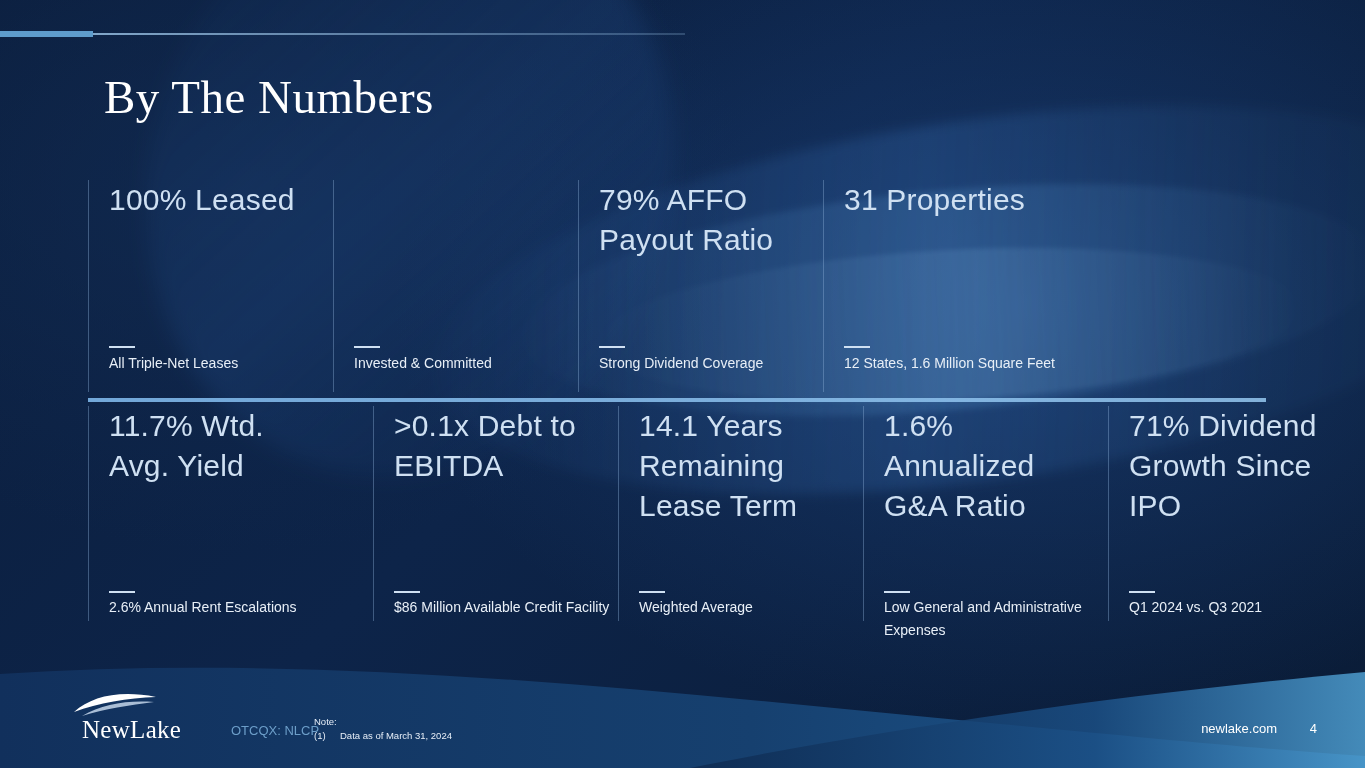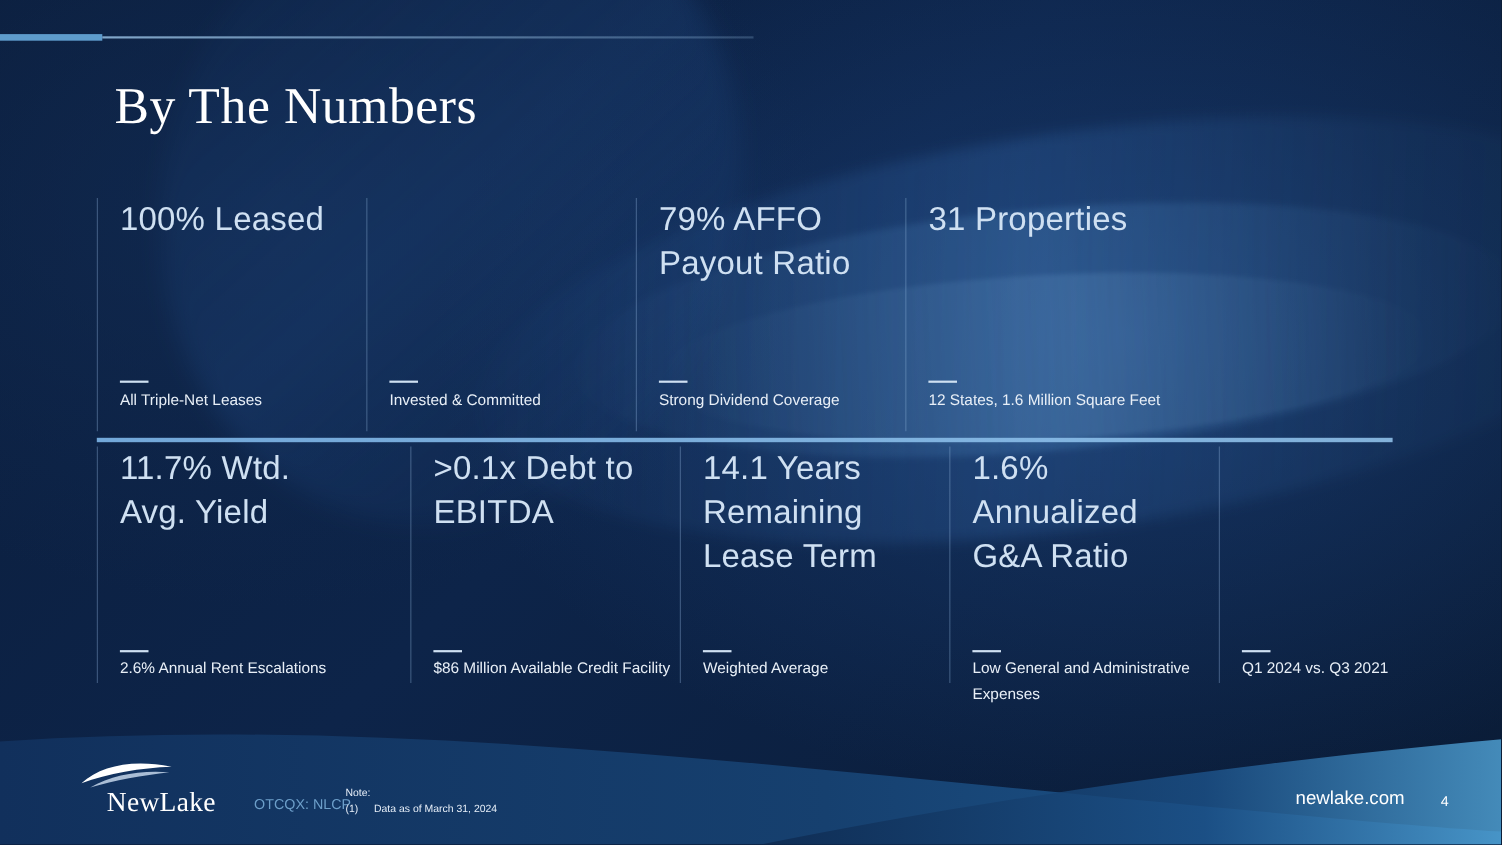--- a/index.html
+++ b/index.html
@@ -150,21 +150,21 @@
   .logo {
     position:absolute;
     left:72px; bottom:22px;
     width:200px; height:54px;
     color:#ffffff;
   }
   .logo-mark {
     position:absolute; left:0; top:0;
   }
   .logo-text {
-    position:absolute; left:25px; top:24px;
+    position:absolute; left:10px; top:24px;
     font-family:"Liberation Serif", serif;
     font-size:25px;
     color:#ffffff;
     letter-spacing:0.3px;
   }
   .ticker {
     position:absolute;
     left:231px; bottom:30px;
     font-size:13px;
     color:#6c9ec9;
@@ -174,21 +174,21 @@
     left:314px; bottom:25px;
     font-size:9.5px;
     color:#e6eef8;
     line-height:14px;
   }
   .note .note-row { display:flex; }
   .note .note-num { width:26px; }
   .site {
     position:absolute;
     right:88px; bottom:32px;
-    font-size:17px;
+    font-size:13px;
     color:#ffffff;
   }
   .pagenum {
     position:absolute;
     right:48px; bottom:32px;
     font-size:13px;
     color:#ffffff;
   }
 </style>
 </head>
@@ -245,20 +245,21 @@
         <div class="stat">14.1 Years Remaining Lease Term</div>
         <div class="dash"></div>
         <div class="sub">Weighted Average</div>
       </div>
       <div class="cell">
         <div class="stat">1.6% Annualized G&amp;A Ratio</div>
         <div class="dash"></div>
         <div class="sub">Low General and Administrative Expenses</div>
       </div>
       <div class="cell">
+        <div class="stat">71% Dividend Growth Since IPO</div>
         <div class="dash"></div>
         <div class="sub">Q1 2024 vs. Q3 2021</div>
       </div>
     </div>
 
   </div>
 
   <div class="mid-rule"></div>
 
   <div class="wave">

